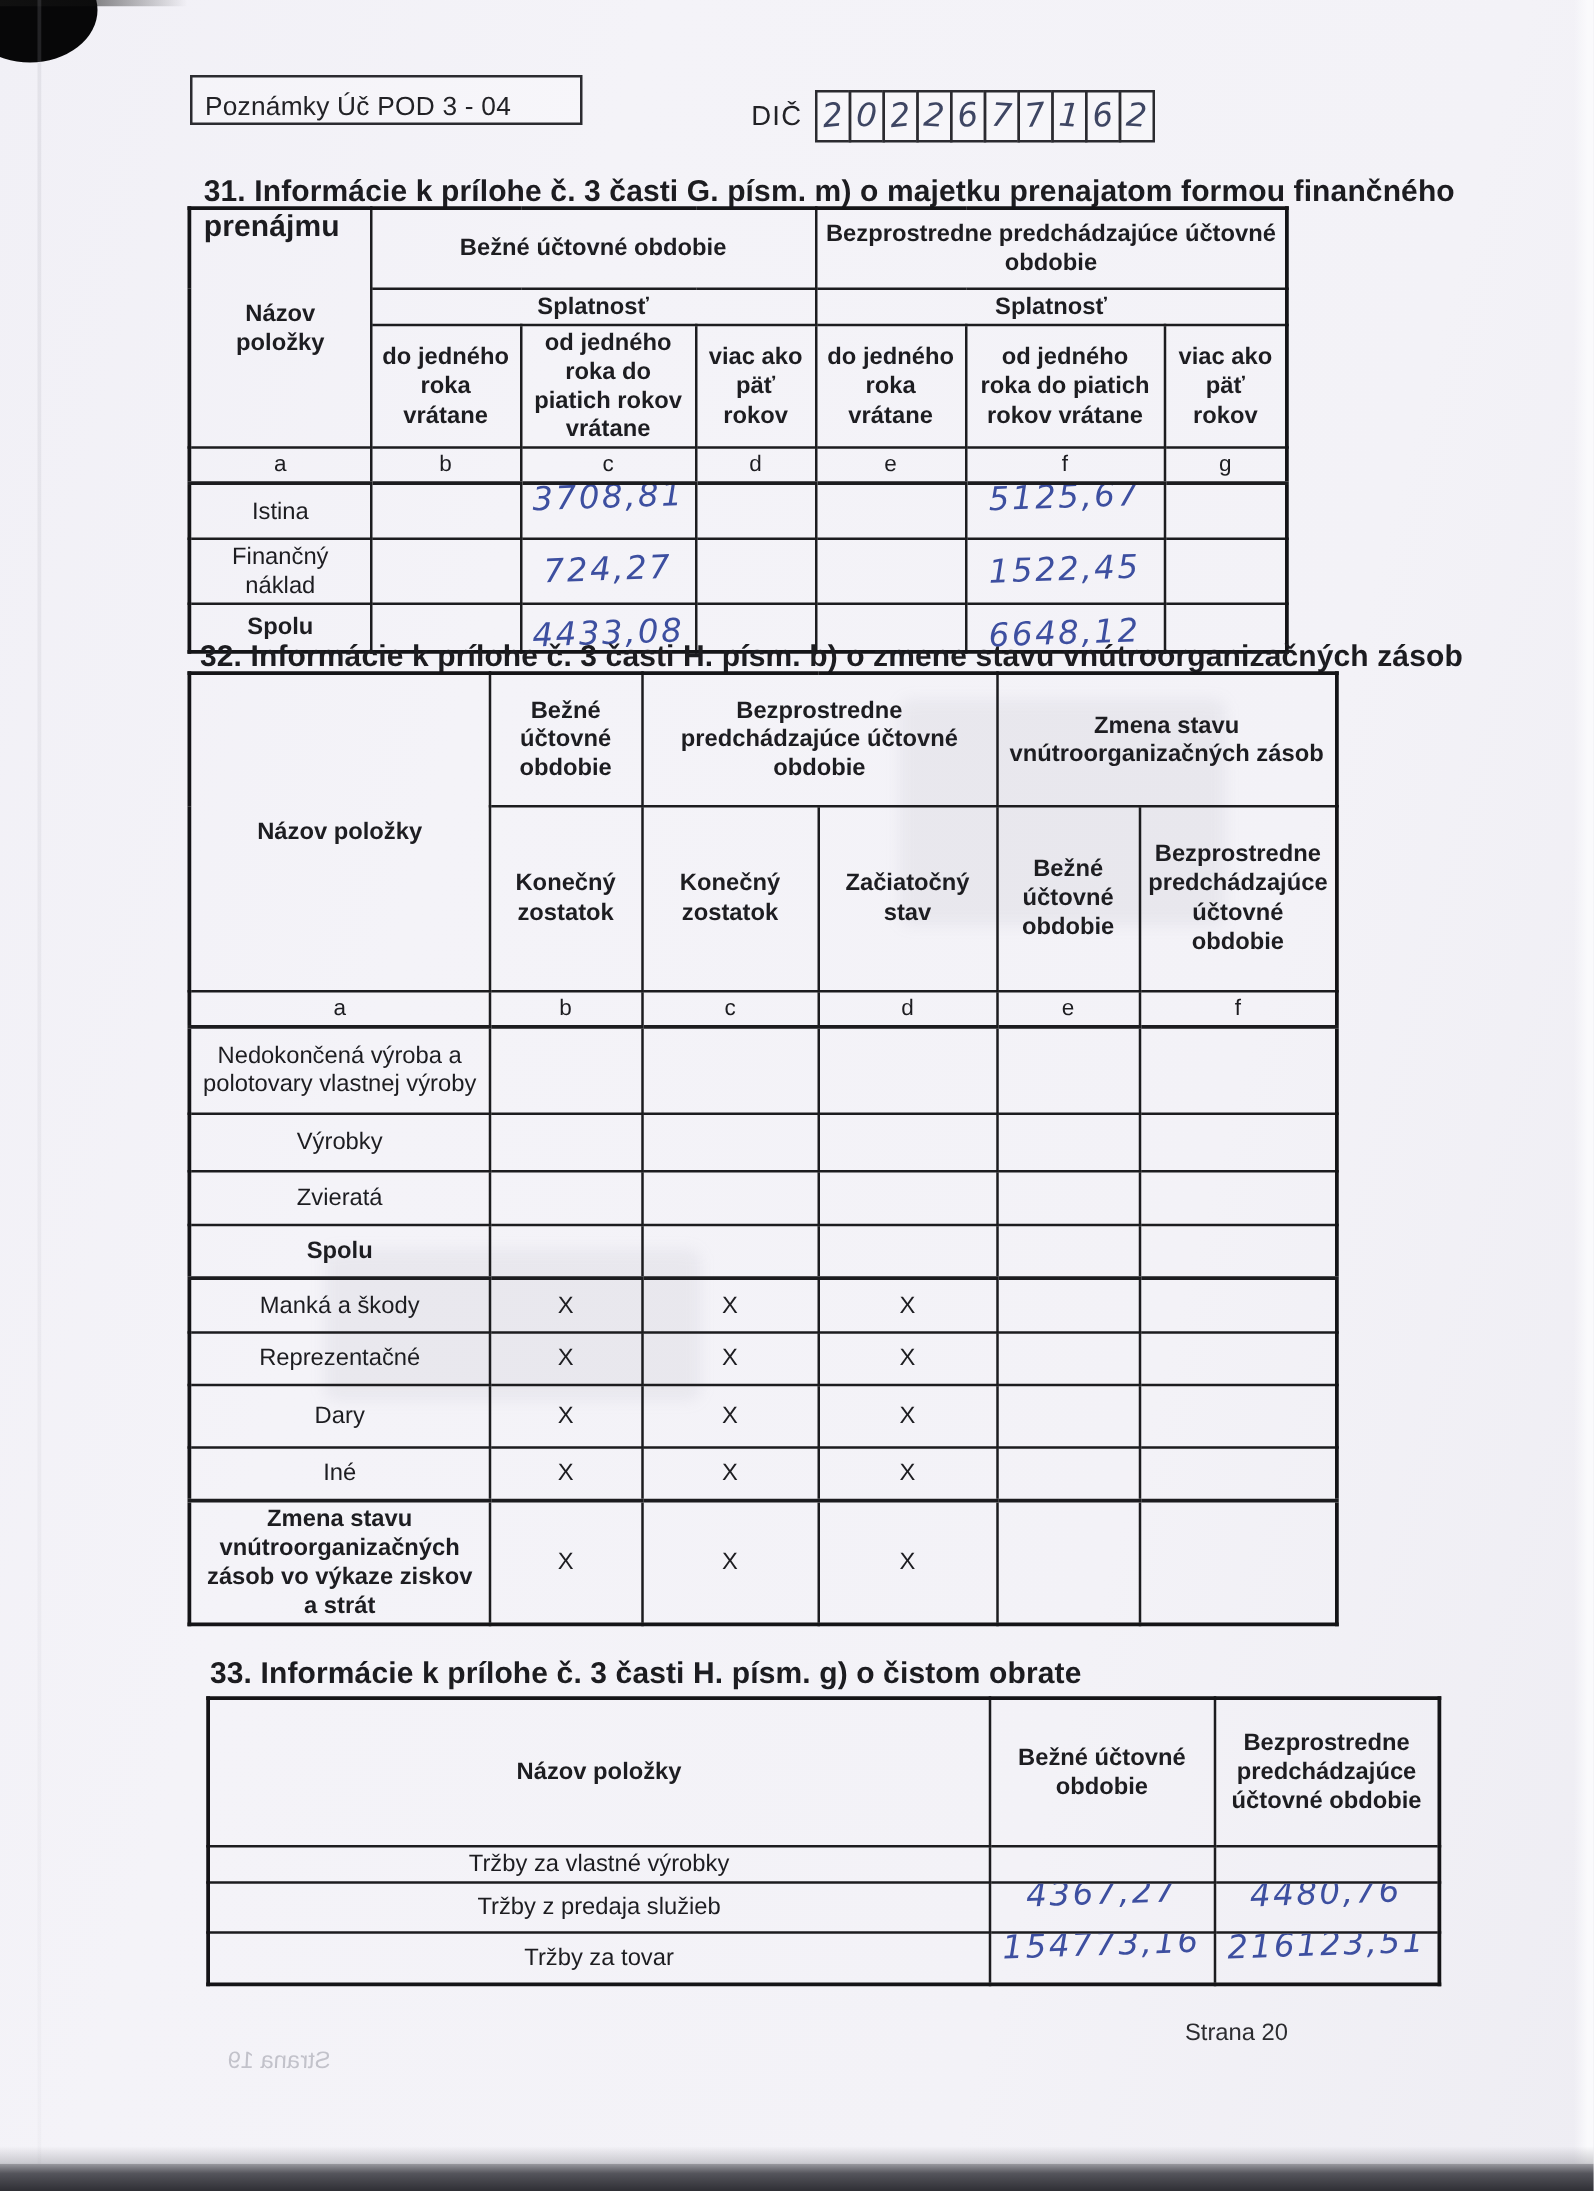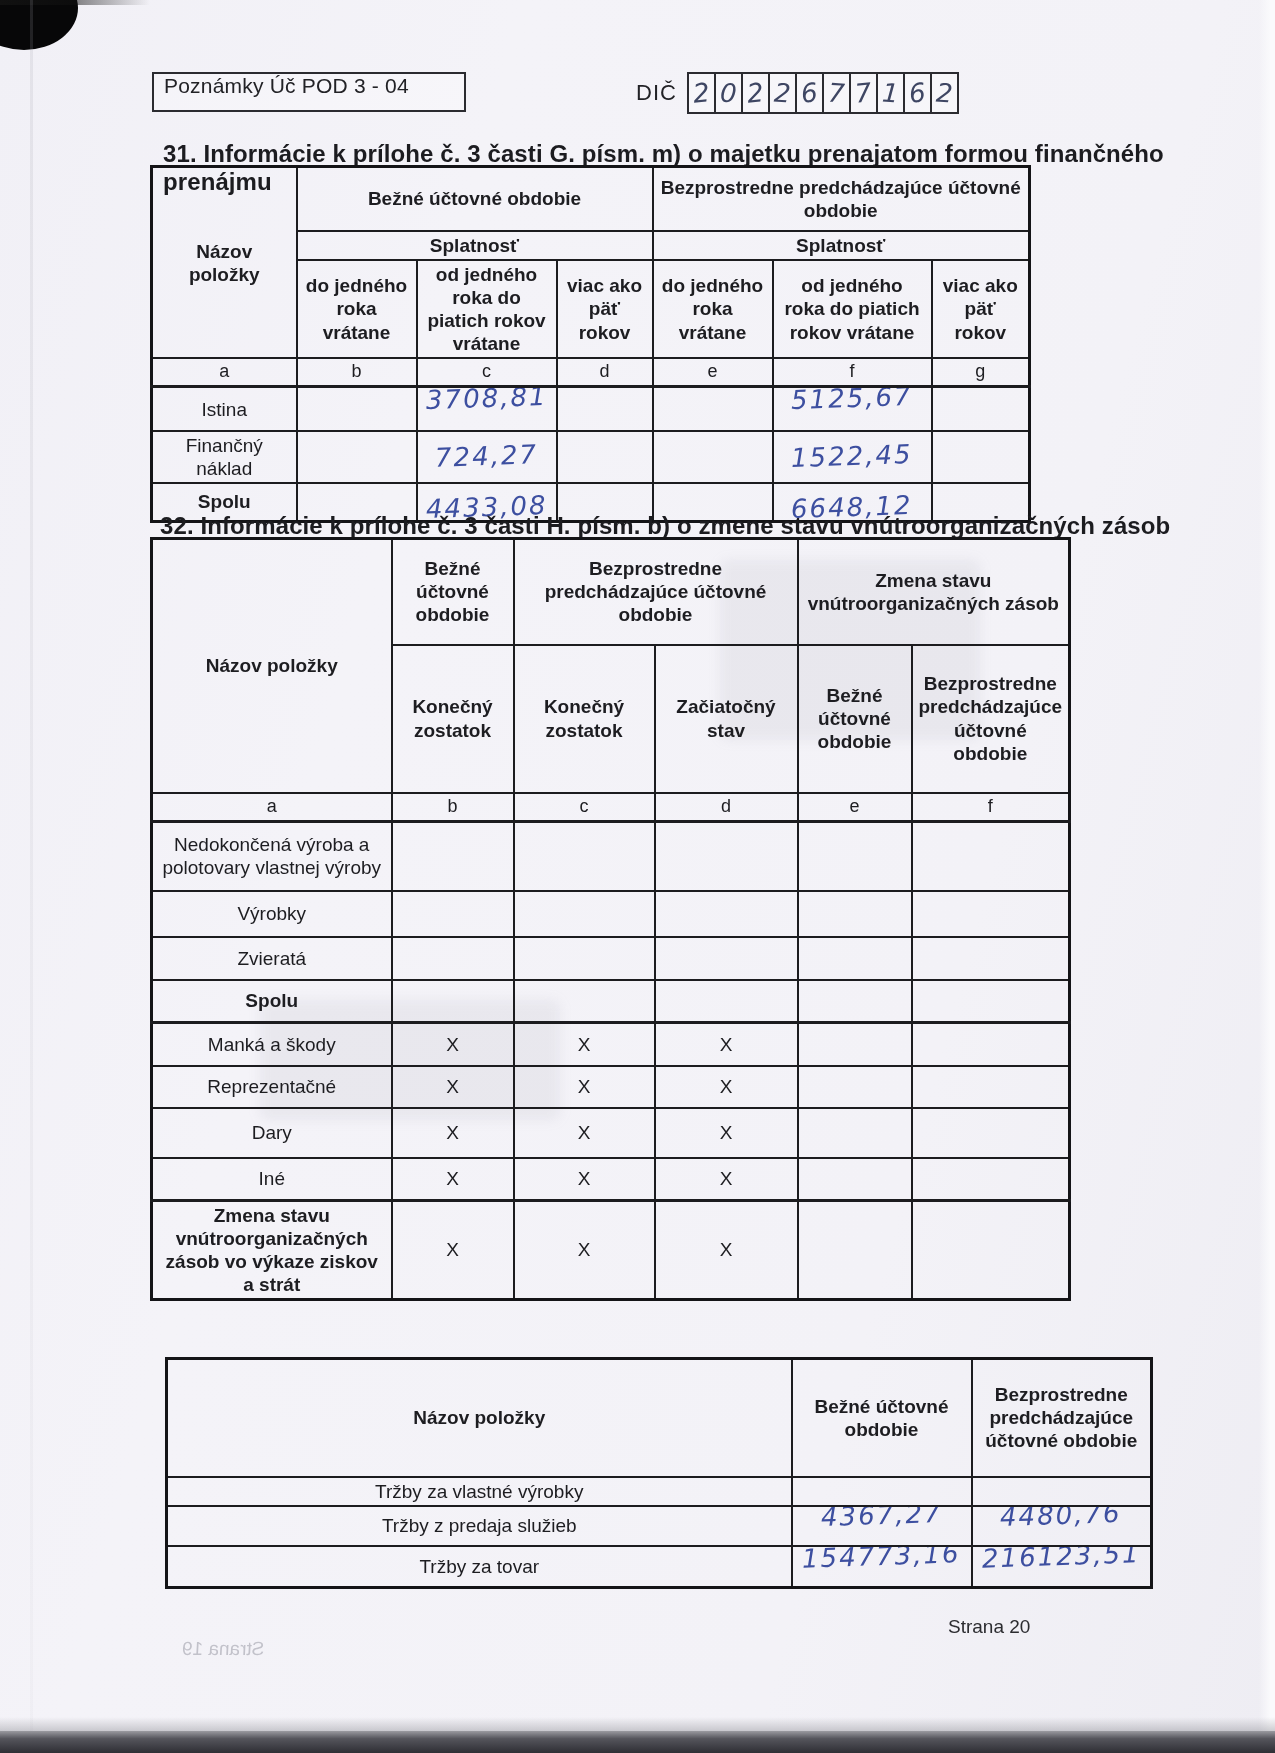--- a/index.html
+++ b/index.html
@@ -23,25 +23,25 @@
     position:absolute;left:0;right:0;bottom:0;height:22px;
     background:linear-gradient(180deg,#9a9aa0 0%,#55555c 35%,#2e2e34 100%);
   }
   .bottom-shade{position:absolute;left:0;right:0;bottom:22px;height:14px;background:linear-gradient(180deg,rgba(120,120,128,0) 0%,rgba(120,120,128,.35) 100%);}
   .right-edge{position:absolute;top:0;bottom:0;right:0;width:16px;background:linear-gradient(90deg,rgba(250,250,252,0),#fafafc 70%);}
   .left-fold{position:absolute;top:0;bottom:0;left:30px;width:3px;background:linear-gradient(180deg,rgba(160,160,170,.18),rgba(160,160,170,.05));}
   .smudge{position:absolute;background:rgba(140,140,155,.10);filter:blur(6px);border-radius:8px;}
 
   
   .form-code-box{
-    position:absolute;left:152px;top:72px;width:300px;height:36px;
-    border:2px solid #2b2b30;display:flex;align-items:flex-start;padding-left:10px;
+    position:absolute;left:152px;top:60px;width:300px;height:36px;
+    border:2px solid #2b2b30;display:flex;align-items:flex-end;padding-left:10px;
     font-size:21px;letter-spacing:.2px;color:#222226;background:rgba(255,255,255,.25);
   }
-  .dic-wrap{position:absolute;left:636px;top:72px;display:flex;align-items:center;}
+  .dic-wrap{position:absolute;left:601px;top:72px;display:flex;align-items:center;}
   .dic-label{font-size:22px;color:#222226;margin-right:12px;letter-spacing:1px;}
   .dic-boxes{display:flex;}
   .dic-box{
     width:25px;height:38px;border:2px solid #2b2b30;margin-left:-2px;
     display:flex;align-items:center;justify-content:center;background:rgba(255,255,255,.3);
   }
   .hw{
     font-family:"DejaVu Sans", sans-serif;font-style:italic;
     color:#3d4fa0;
   }
@@ -298,20 +298,21 @@
       <td class="lbl b">Zmena stavu vnútroorganizačných zásob vo výkaze ziskov a strát</td>
       <td>X</td>
       <td class="sep">X</td>
       <td>X</td>
       <td class="sep"></td>
       <td></td>
     </tr>
   </tbody>
     </table>
 
+  <div class="sec-title" style="left:168px;top:1325px;">33.  Informácie k prílohe č. 3 časti H. písm. g) o čistom obrate</div>
 
   <table class="t tbl33">
     <colgroup>
       <col style="width:625px">
         <col style="width:180px">
         <col style="width:180px">
     </colgroup>
     <tbody>
         <tr style="height:118px;">
       <td class="b">Názov položky</td>

